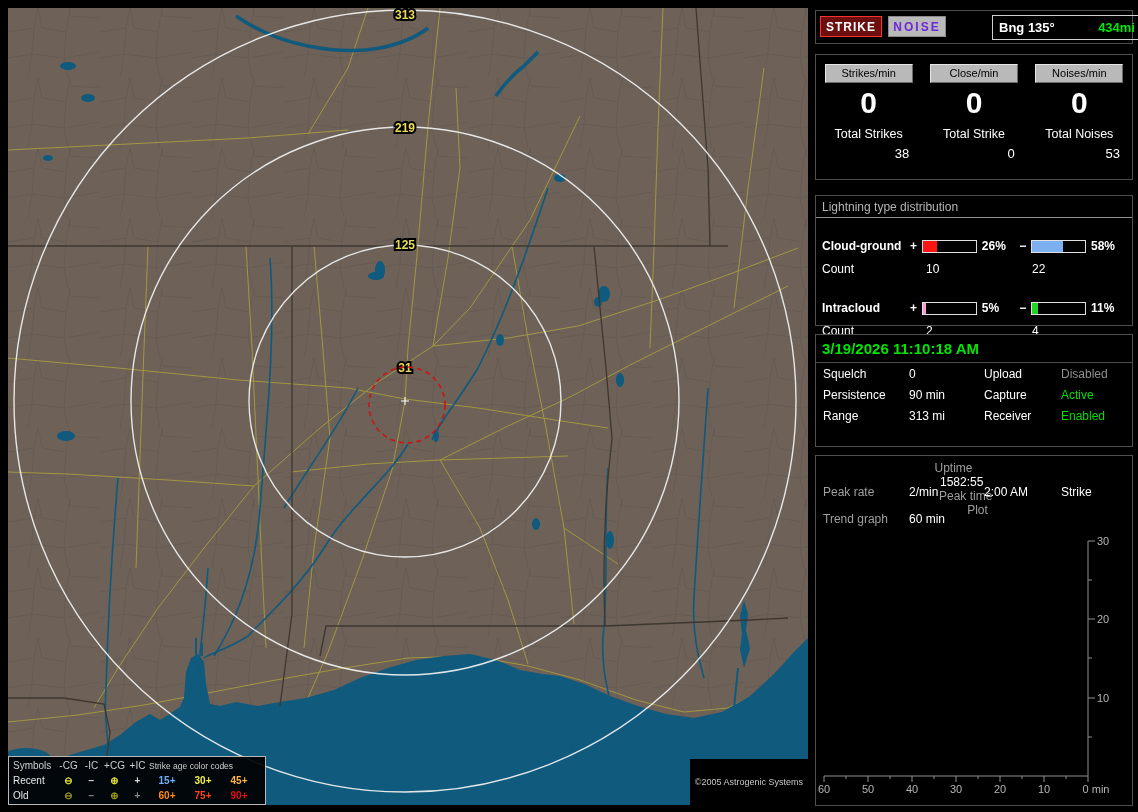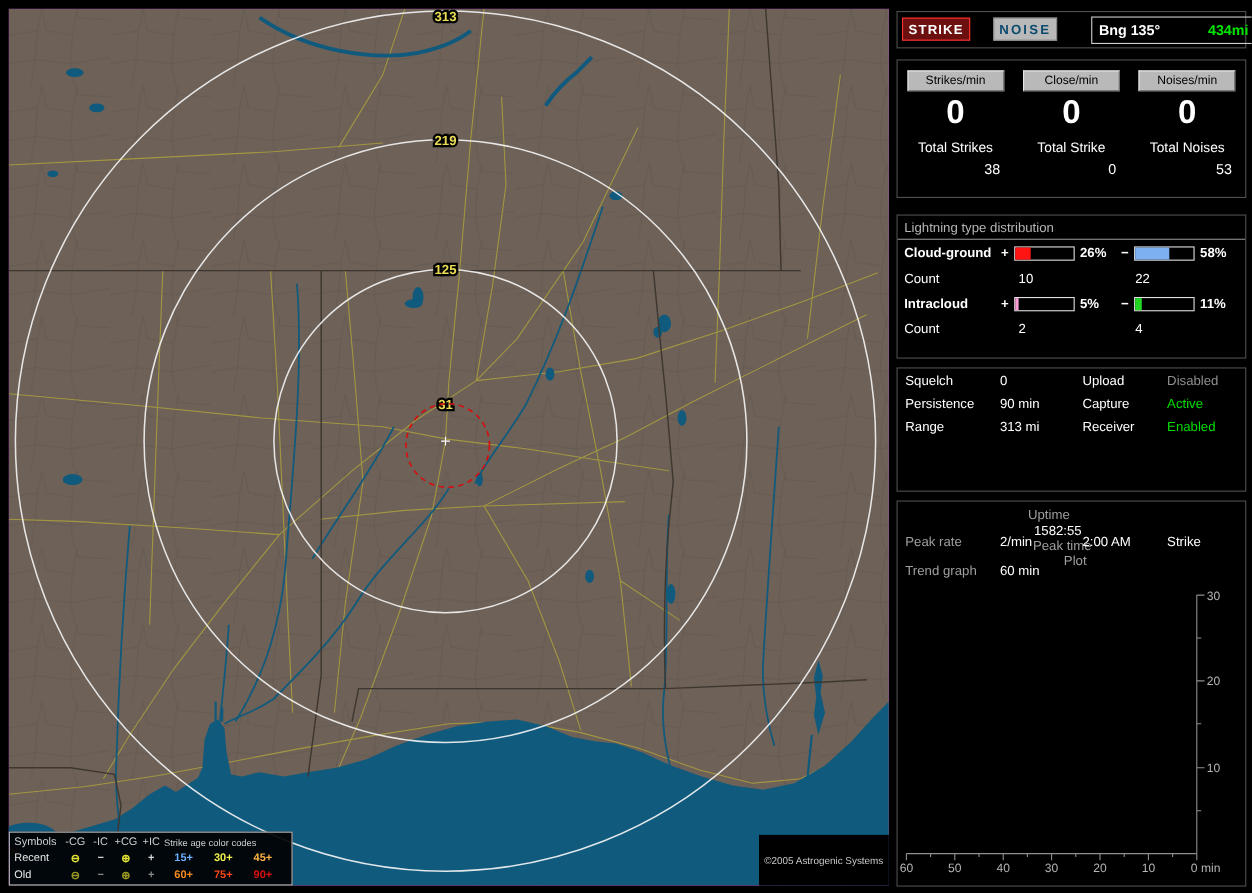--- a/index.html
+++ b/index.html
@@ -26,35 +26,35 @@
   .sym-ic-old{color:#8a8a8a;font-weight:bold;}
   .age-15{color:#6fb1ff;} .age-30{color:#f2ef4f;} .age-45{color:#ffb347;}
   .age-60{color:#ff8c1a;} .age-75{color:#ff451a;} .age-90{color:#e01010;}
 
   
   .panel{position:absolute;background:#000;border:1px solid #4f4f4f;box-sizing:border-box;}
 
   #p-top{left:815px;top:10px;width:318px;height:34px;}
   .btn{position:absolute;top:5px;height:21px;line-height:21px;text-align:center;font-size:12px;font-weight:bold;letter-spacing:1px;cursor:default;box-sizing:border-box;}
   .btn-strike{left:4px;width:62px;background:#6b0f0f;border:1px solid #ff3232;color:#fff;}
-  .btn-noise{left:87px;width:58px;background:#b9b9b9;border:1px solid #8a8a8a;color:#0c4a6e;letter-spacing:2px;}
+  .btn-noise{left:72px;width:58px;background:#b9b9b9;border:1px solid #8a8a8a;color:#6d28d9;letter-spacing:2px;}
   .bearing{position:absolute;left:176px;top:4px;width:136px;height:23px;border:1px solid #cfcfcf;display:flex;justify-content:space-between;align-items:center;padding:0 6px;font-size:13px;font-weight:bold;box-sizing:content-box;}
   .bearing .val{color:#00e600;}
 
   #p-stats{left:815px;top:54px;width:318px;height:126px;}
   .rates-grid{display:flex;height:100%;}
   .rate-col{width:106px;display:flex;flex-direction:column;align-items:center;}
   .rate-btn{margin-top:9px;width:86px;height:17px;line-height:17px;text-align:center;font-size:11px;color:#000;background:#b9b9b9;border:1px solid;border-color:#e6e6e6 #6a6a6a #6a6a6a #e6e6e6;box-sizing:content-box;}
   .big-zero{margin-top:5px;font-size:30px;font-weight:bold;line-height:1;}
   .total-label{margin-top:9px;font-size:12.5px;}
   .total-value{margin-top:5px;font-size:13px;width:100%;text-align:right;padding-right:12px;box-sizing:border-box;}
 
   #p-dist{left:815px;top:195px;width:318px;height:131px;}
   .dist-title{color:#b5b5b5;font-size:12px;padding:4px 6px 3px;border-bottom:1px solid #8f8f8f;}
-  .dist-row{display:flex;align-items:center;height:24px;padding:0 6px;font-size:12px;margin-top:0;}
+  .dist-row{display:flex;align-items:center;height:24px;padding:0 6px;font-size:12px;margin-top:16px;}
   .dist-label{width:88px;font-weight:bold;}
   .sign{width:12px;text-align:center;font-weight:bold;}
   .bar{width:54px;height:11px;border:1px solid #e0e0e0;background:#000;margin:0 3px;position:relative;}
   .bar .fill{position:absolute;left:0;top:0;bottom:0;}
   .pct{width:36px;font-weight:bold;padding-left:2px;}
   .count-row{display:flex;align-items:center;height:22px;padding:0 6px;font-size:12px;}
   .count-label{width:104px;}
   .cnt-pos{width:106px;}
 
   #p-time{left:815px;top:334px;width:318px;height:113px;}
@@ -270,20 +270,21 @@
       <span class="pct">11%</span>
     </div>
     <div class="count-row">
       <span class="count-label">Count</span>
       <span class="cnt-pos">2</span>
       <span>4</span>
     </div>
   </div>
 
   <div class="panel" id="p-time">
+    <div class="datetime">3/19/2026 11:10:18 AM</div>
     <div class="kv-row">
       <span class="k1">Squelch</span>
       <span class="v1">0</span>
       <span class="k2">Upload</span>
       <span class="dim">Disabled</span>
     </div>
     <div class="kv-row">
       <span class="k1">Persistence</span>
       <span class="v1">90 min</span>
       <span class="k2">Capture</span>

